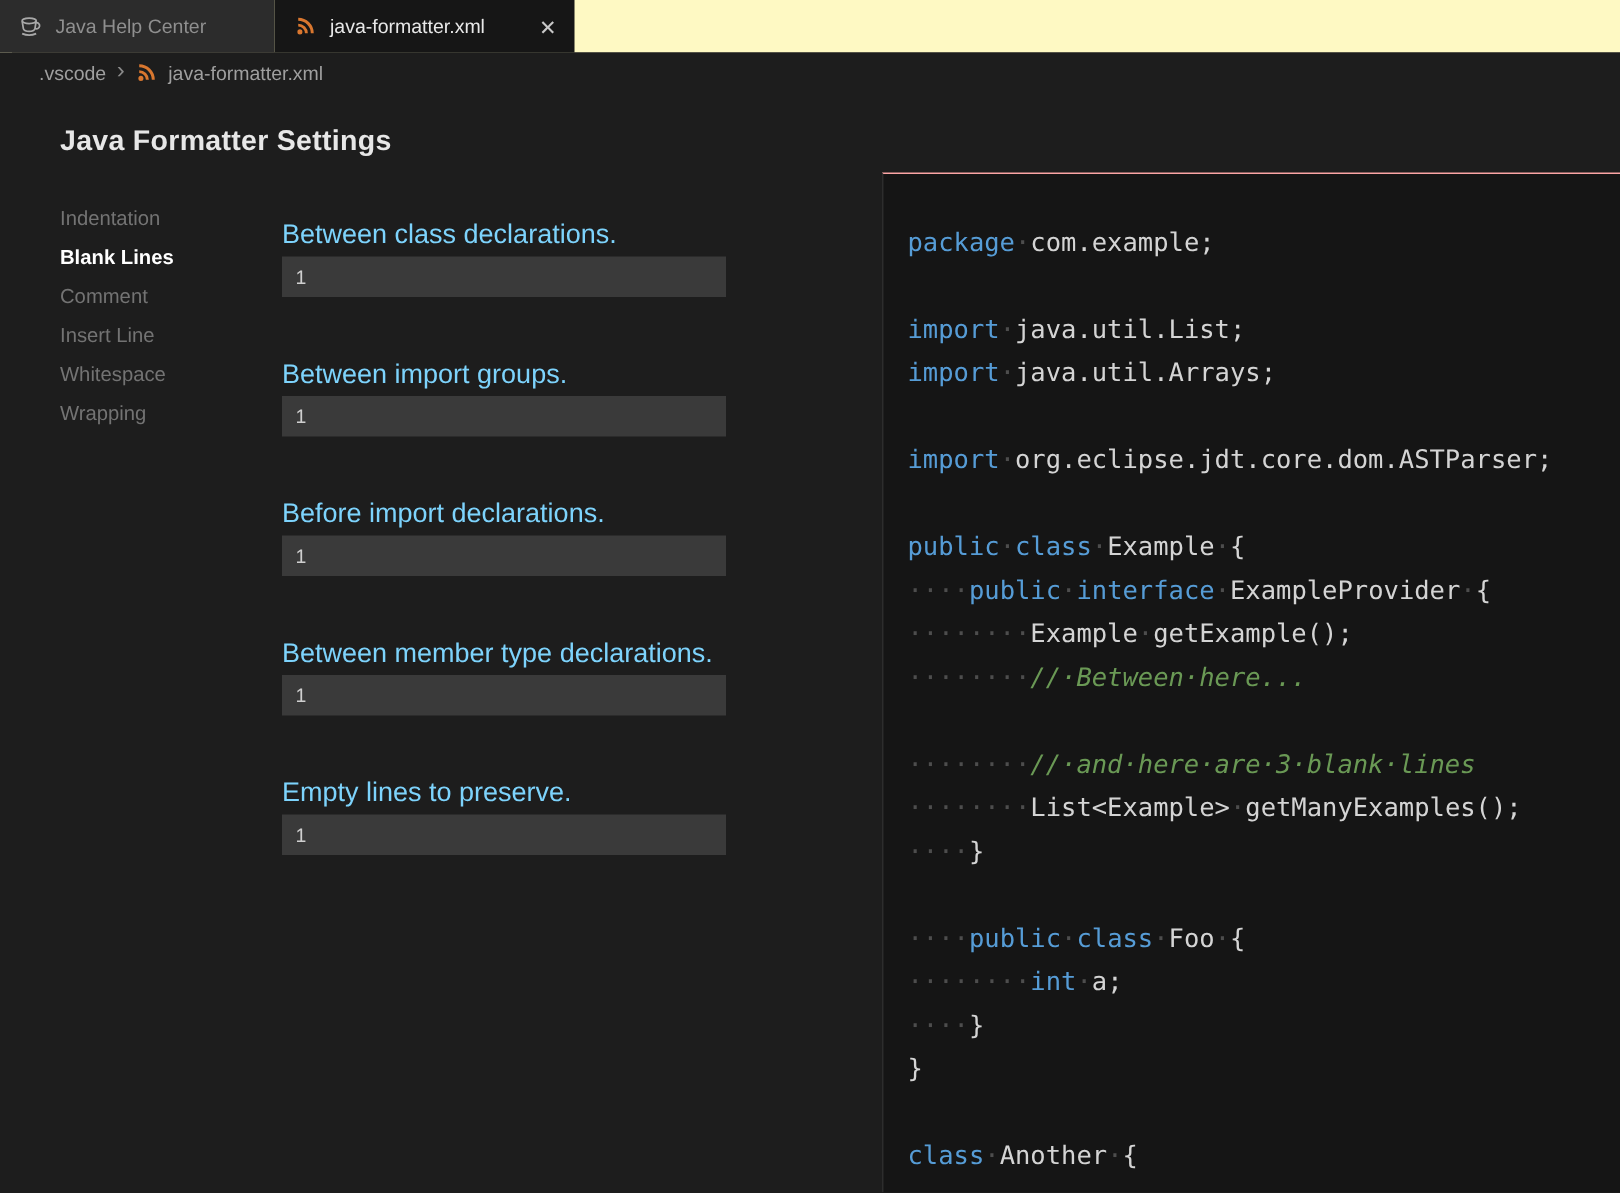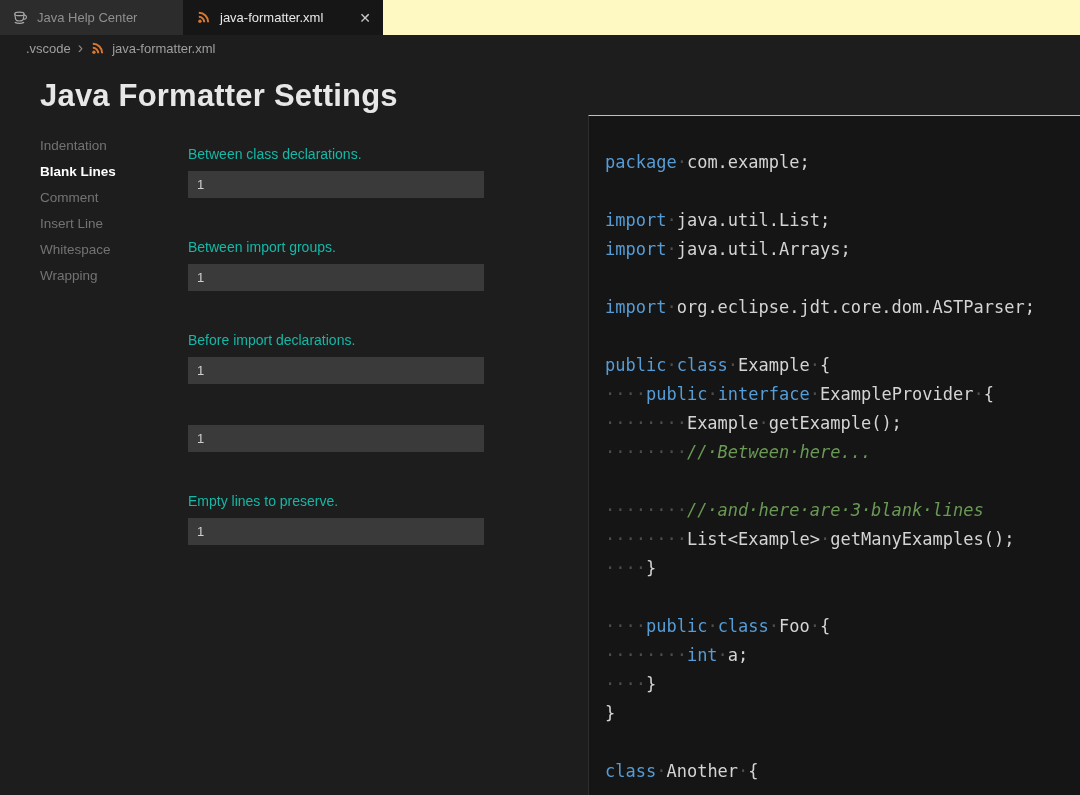--- a/index.html
+++ b/index.html
@@ -26,31 +26,31 @@
   
   .breadcrumb {
     position:absolute; top:35px; left:8px; width:1080px; height:27px;
     display:flex; align-items:center; padding-left:18px; gap:7px;
     font-size:13px; color:#9f9f9f; background:#1d1d1d;
   }
   .bc-sep { font-size:16px; line-height:1; color:#8a8a8a; margin-top:-2px; }
   .bc-icon { display:inline-flex; width:15px; height:15px; }
   
   .title {
-    position:absolute; left:40px; top:78px;
-    font-size:31px; font-weight:600; color:#e7e7e7; letter-spacing:0.2px;
+    position:absolute; left:40px; top:84px;
+    font-size:19px; font-weight:600; color:#e7e7e7; letter-spacing:0.2px;
   }
   
   .side { position:absolute; left:40px; top:133px; display:flex; flex-direction:column; }
   .nav-item { height:26px; line-height:26px; font-size:13.5px; color:#737373; cursor:pointer; white-space:nowrap; }
   .nav-item.active { font-weight:bold; color:#ffffff; }
   
   .form { position:absolute; left:188px; top:146px; width:296px; }
   .group { margin-bottom:41px; }
-  .flabel { font-size:14px; color:#14b8a6; height:18px; margin-bottom:7px; white-space:nowrap; }
+  .flabel { font-size:18px; color:#7dd3fc; height:18px; margin-bottom:7px; white-space:nowrap; }
   .finput {
     width:296px; height:27px; background:#3a3a3a; border:none; outline:none;
     color:#cfcfcf; font-size:13px; padding:0 8px 0 9px; display:block;
     font-family:"Liberation Sans", sans-serif;
   }
   
   .codepanel {
     position:absolute; left:588px; top:115px; right:0; bottom:0;
     background:#151515; border-top:1px solid #fca5a5; border-left:1px solid #2d2d2d;
     padding:32px 0 0 16px; overflow:hidden;
@@ -124,20 +124,21 @@
     </div>
     <div class="group">
       <div class="flabel">Between import groups.</div>
       <input class="finput" type="text" value="1" style="">
     </div>
     <div class="group">
       <div class="flabel">Before import declarations.</div>
       <input class="finput" type="text" value="1" style="">
     </div>
     <div class="group">
+      <div class="flabel">Between member type declarations.</div>
       <input class="finput" type="text" value="1" style="">
     </div>
     <div class="group">
       <div class="flabel">Empty lines to preserve.</div>
       <input class="finput" type="text" value="1" style="">
     </div>
   </div>
 
 <div class="codepanel" id="codepanel">
     <div class="code-line"><span class="tok-k">package</span><span class="tok-w">·</span><span class="tok-p">com.example;</span></div>

